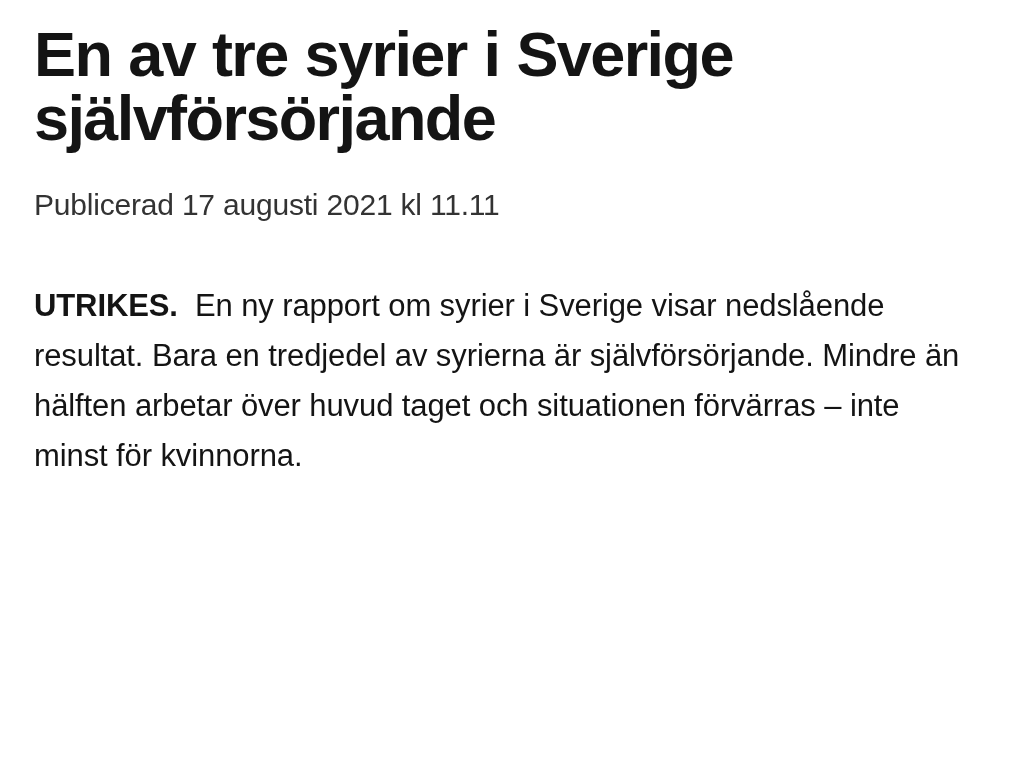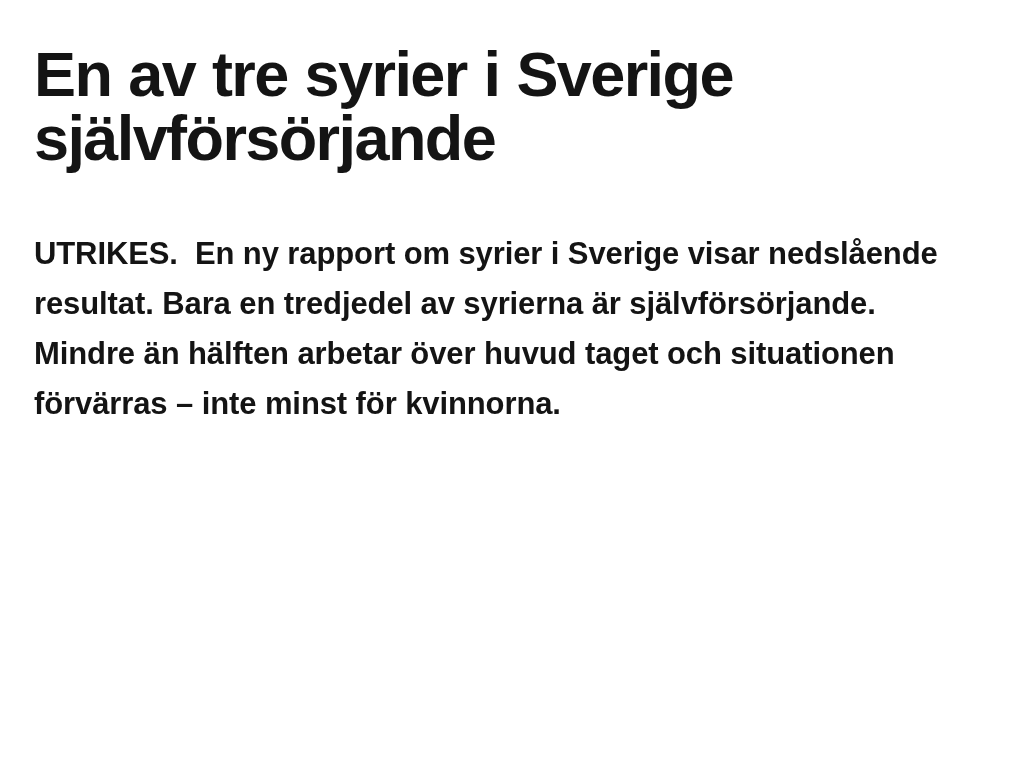--- a/index.html
+++ b/index.html
@@ -13,21 +13,21 @@
     overflow: hidden;
     font-family: "Liberation Sans", sans-serif;
     color: #1a1a1a;
     -webkit-font-smoothing: antialiased;
   }
 
   .article {
     box-sizing: border-box;
     width: 1024px;
     height: 762px;
-    padding: 42px 56px 0 34px;
+    padding: 22px 56px 0 34px;
   }
 
   .headline {
     font-size: 63px;
     line-height: 1.02;
     font-weight: 700;
     letter-spacing: -1.6px;
     color: #141414;
     margin: 0 0 0 0;
     word-spacing: 1px;
@@ -48,28 +48,29 @@
     line-height: 1.62;
     color: #141414;
     letter-spacing: -0.1px;
   }
 
   .lede .kicker {
     font-weight: 700;
   }
 
   .lede .lede-body {
-    font-weight: 700;
+    font-weight: 400;
   }
 </style>
 </head>
 <body>
 
 <div class="article">
 
   <h1 class="headline">En av tre syrier i Sverige självförsörjande</h1>
 
+  <div class="published">Publicerad 17 augusti 2021 kl 11.11</div>
 
   <p class="lede">
     <span class="kicker">UTRIKES.</span><span class="spacer">&nbsp; </span><span class="lede-body">En ny rapport om syrier i Sverige visar nedslående resultat. Bara en tredjedel av syrierna är självförsörjande. Mindre än hälften arbetar över huvud taget och situationen förvärras – inte minst för kvinnorna.</span>
   </p>
 
 </div>
 
 </body></html>

